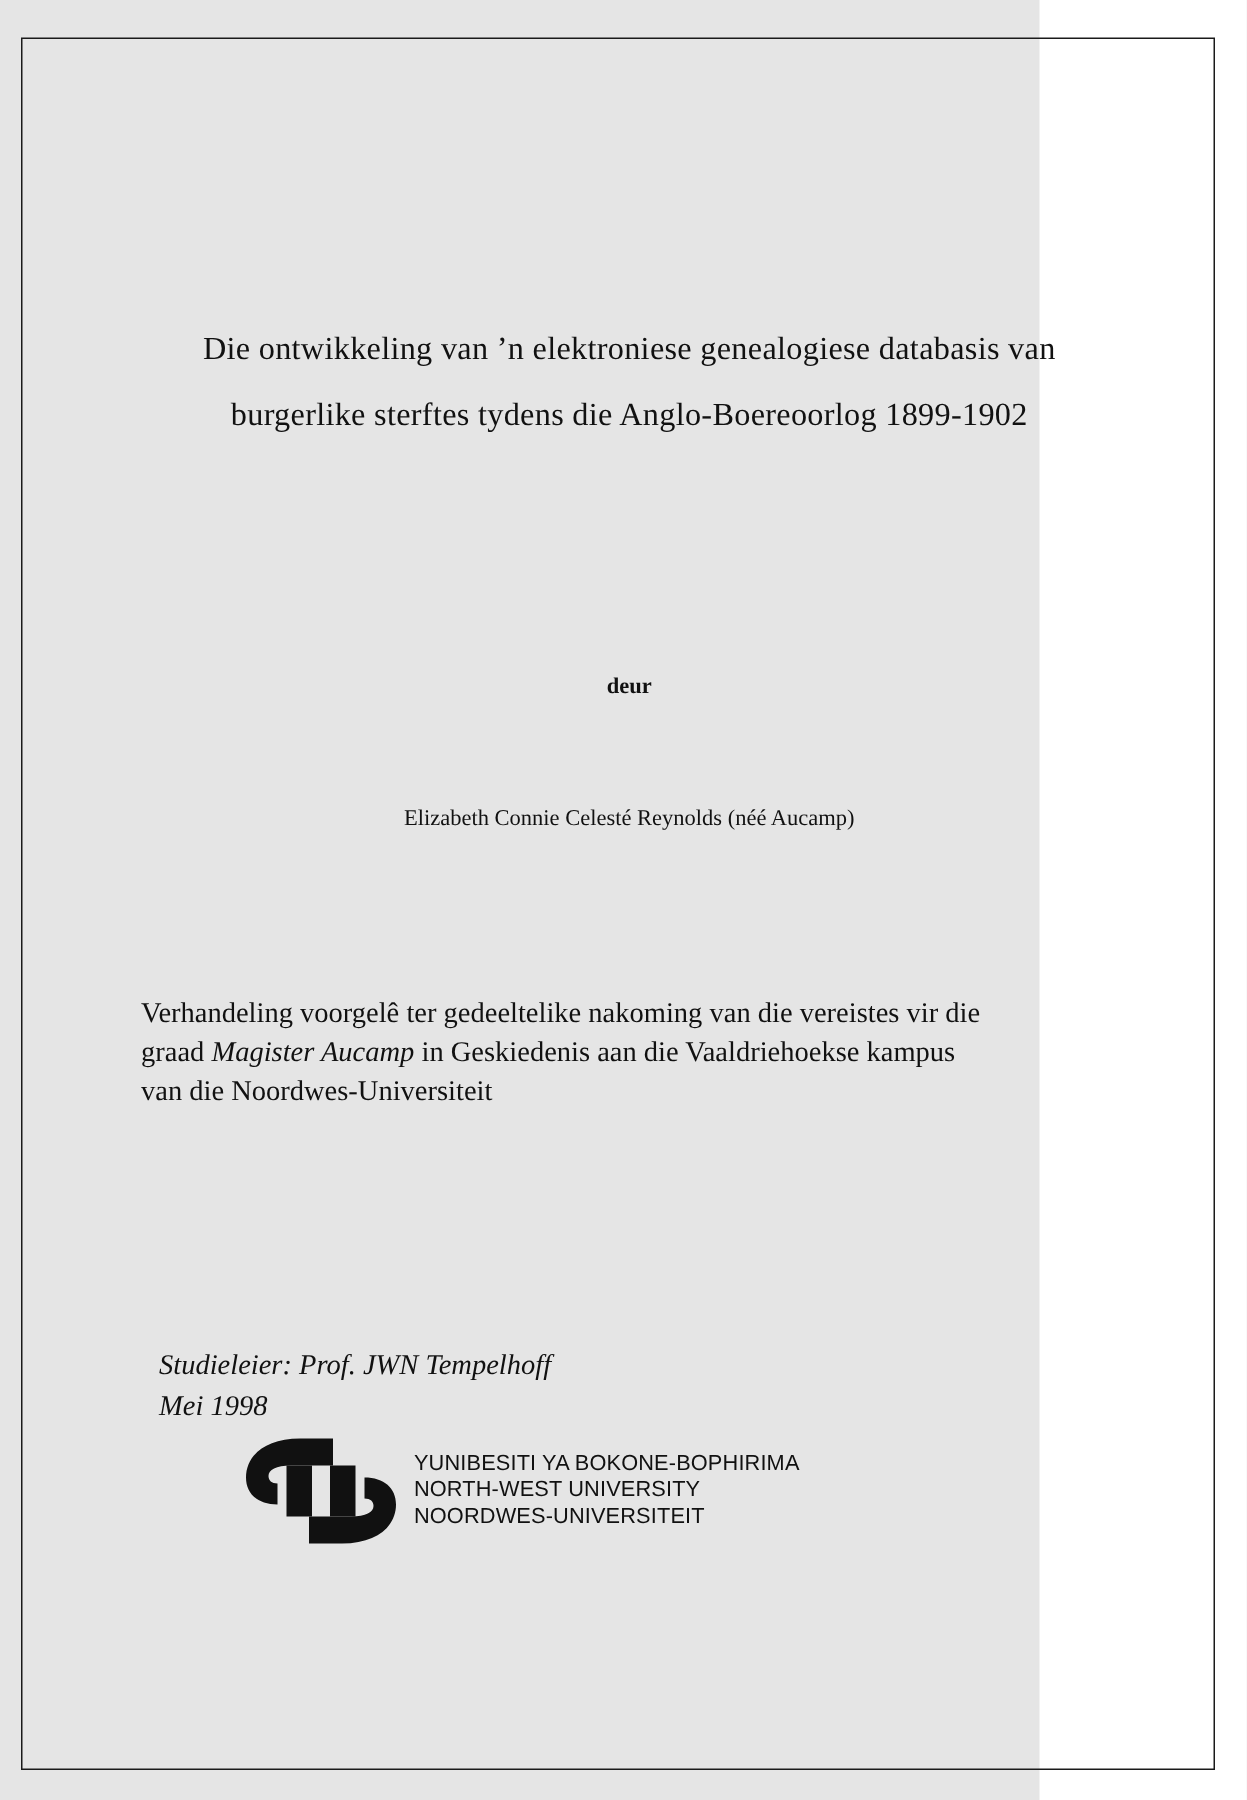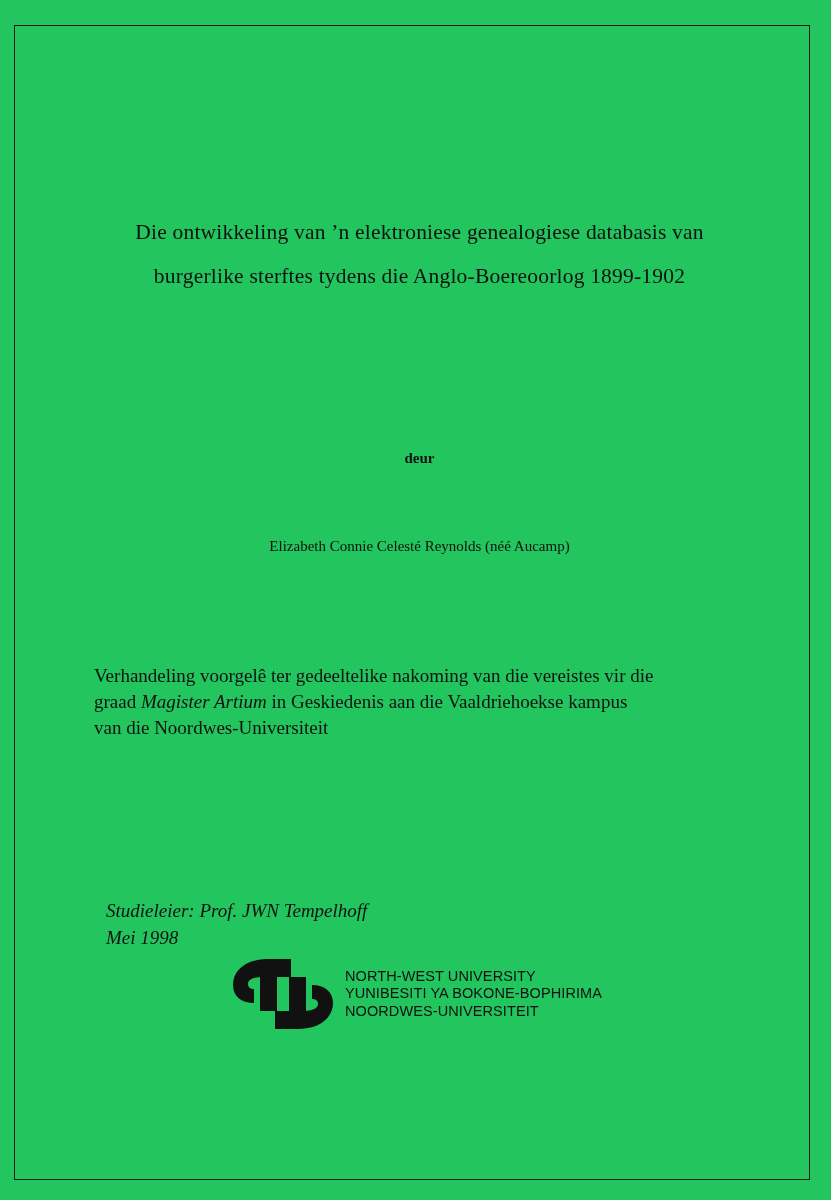--- a/index.html
+++ b/index.html
@@ -9,23 +9,23 @@
   }
   body {
     width: 831px;
     height: 1200px;
     font-family: "Liberation Serif", serif;
     color: #111111;
     overflow: hidden;
   }
   .page {
     position: relative;
-    width: 831px;
+    width: 693px;
     height: 1200px;
-    background: #22c55e;
+    background: #e5e5e5;
   }
   
   .page-border {
     position: absolute;
     left: 14px;
     top: 25px;
     width: 796px;
     height: 1155px;
     border: 1.5px solid #1a1a1a;
     box-sizing: border-box;
@@ -133,21 +133,21 @@
       <div class="title-line">Die ontwikkeling van ’n elektroniese genealogiese databasis van</div>
       <div class="title-line">burgerlike sterftes tydens die Anglo-Boereoorlog 1899-1902</div>
     </div>
 
     <div class="byline-label">deur</div>
 
     <div class="author">Elizabeth Connie Celesté Reynolds (néé Aucamp)</div>
 
     <div class="statement">
       <div class="just">Verhandeling voorgelê ter gedeeltelike nakoming van die vereistes vir die</div>
-      <div><span>graad </span><em>Magister Artium</em><span> in Geskiedenis aan die Vaaldriehoekse kampus</span></div>
+      <div><span>graad </span><em>Magister Aucamp</em><span> in Geskiedenis aan die Vaaldriehoekse kampus</span></div>
       <div>van die Noordwes-Universiteit</div>
     </div>
 
     <div class="supervisor">
       <div>Studieleier: Prof. JWN Tempelhoff</div>
       <div>Mei 1998</div>
     </div>
 
   </div>
 
@@ -155,20 +155,20 @@
     <div class="logo">
       <svg class="logo-mark" viewBox="0 0 108 78" aria-hidden="true">
         <g fill="#111111">
           <path d="M40 4 C16 4 4 16 4 30 C4 41 12 48 25 48 L25 34 C21 34 19 32 19 29 C19 25 24 22 34 22 L62 22 L62 4 Z"></path>
           <path d="M68 74 C92 74 104 62 104 48 C104 37 96 30 83 30 L83 44 C87 44 89 46 89 49 C89 53 84 56 74 56 L46 56 L46 74 Z"></path>
           <rect x="31" y="22" width="17" height="34"></rect>
           <rect x="60" y="22" width="17" height="34"></rect>
         </g>
       </svg>
       <div class="logo-text">
+        <div>YUNIBESITI YA BOKONE-BOPHIRIMA</div>
         <div>NORTH-WEST UNIVERSITY</div>
-        <div>YUNIBESITI YA BOKONE-BOPHIRIMA</div>
         <div>NOORDWES-UNIVERSITEIT</div>
       </div>
     </div>
   </div>
 
 </div>
 
 </body></html>

